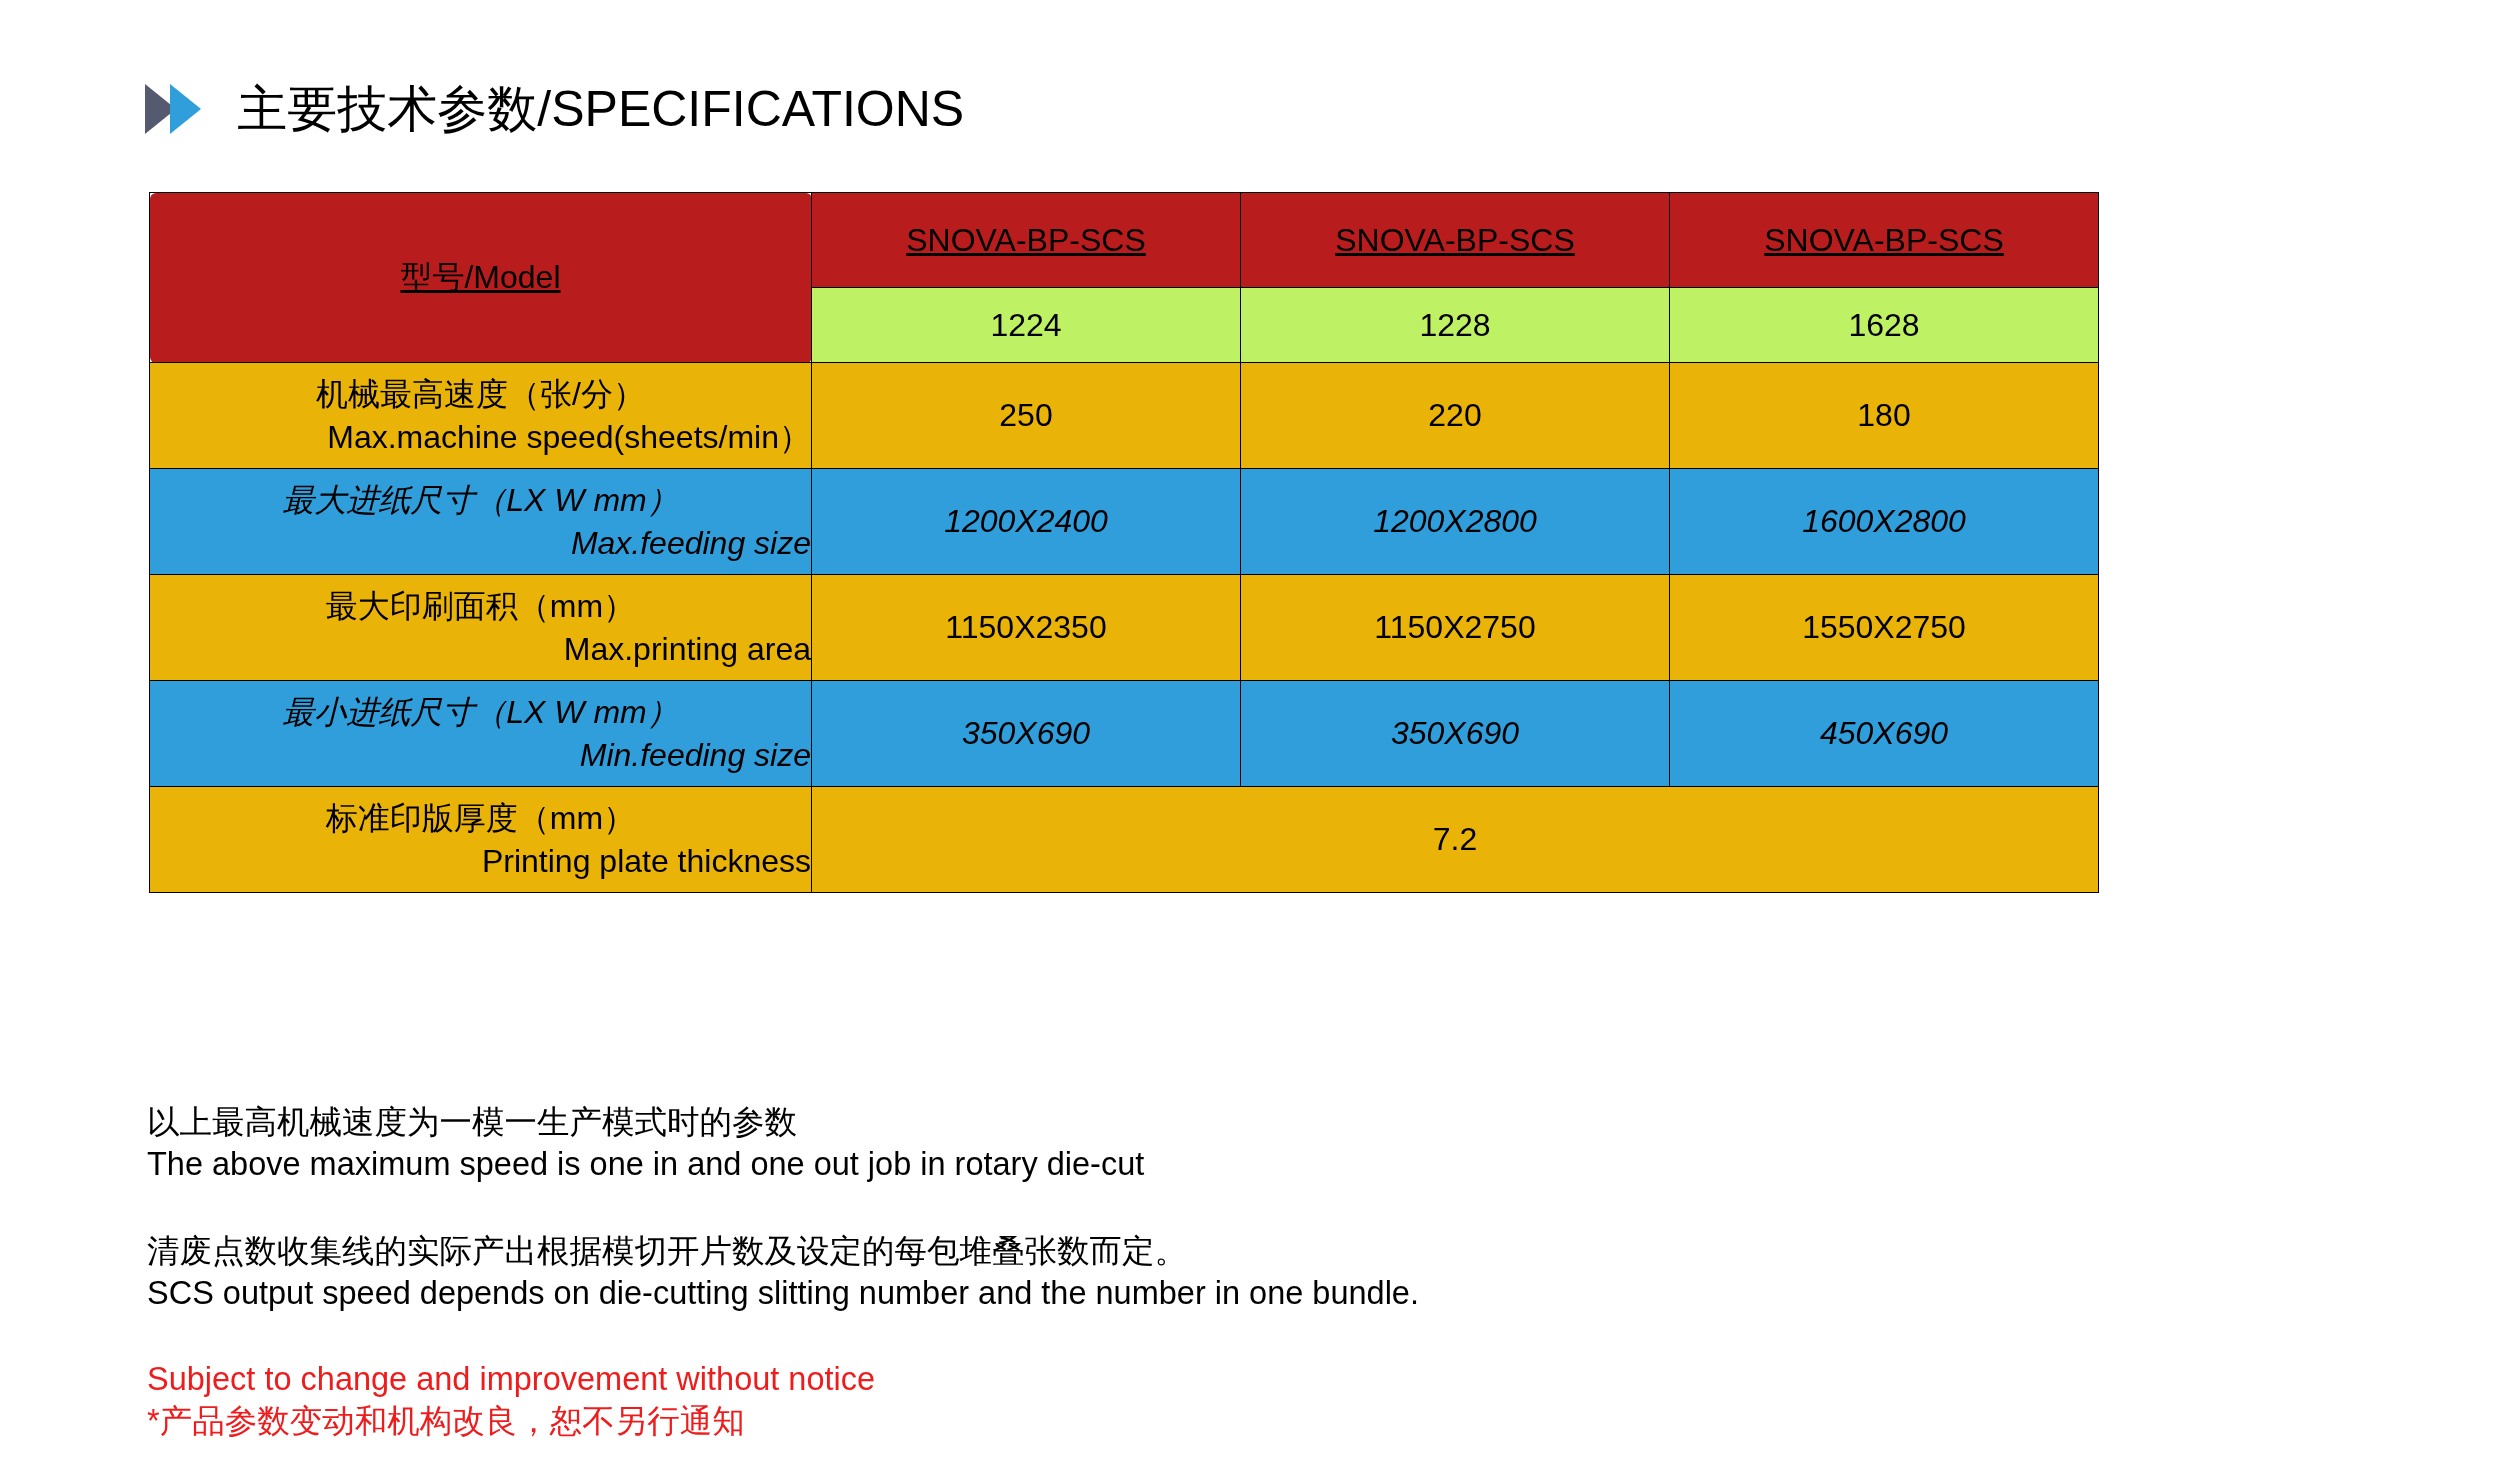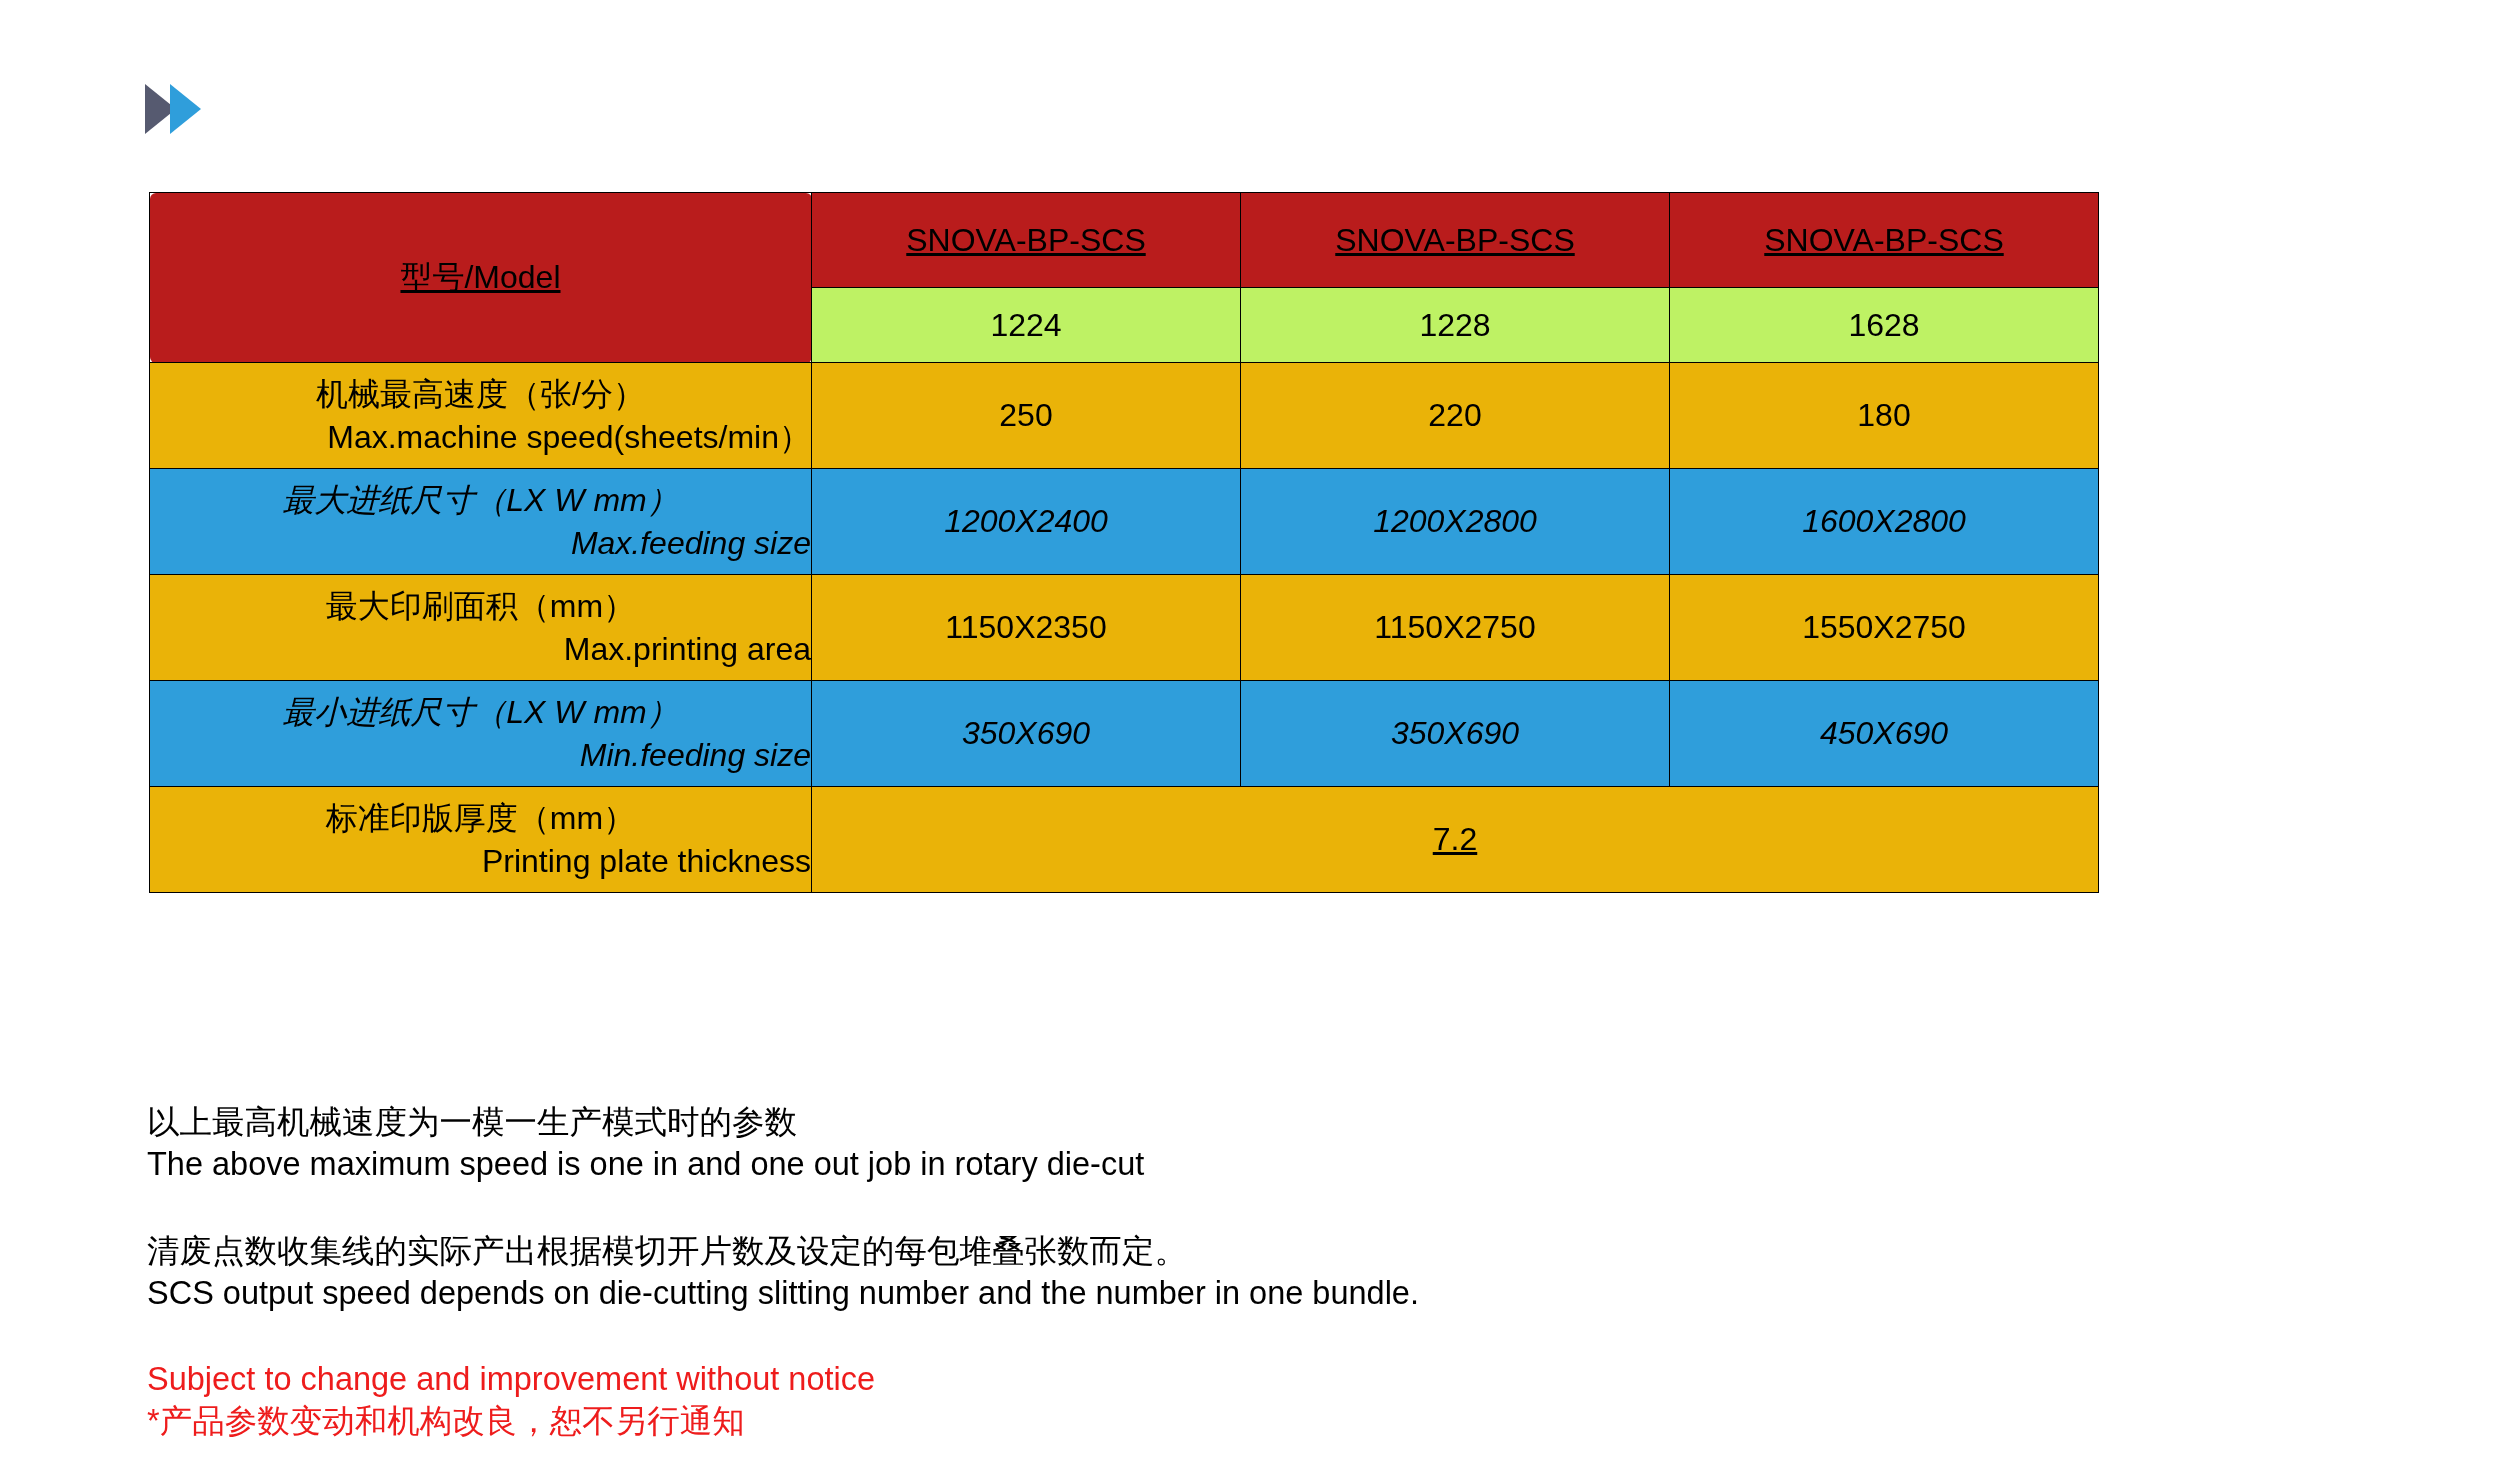--- a/index.html
+++ b/index.html
@@ -50,21 +50,21 @@
   .row-blue{background:#2f9edb;font-style:italic;}
 
   .h-model{height:167px;font-size:32.5px;border-radius:6px;}
   .h-name{height:94px;font-size:32.5px;}
   .h-num{height:74px;font-size:32.5px;}
 
   .datarow td{height:105px;}
   .label-cell{line-height:1.32;font-size:32px;padding:3.8px 9.6px;}
   .label-cell .cn{display:block;}
   .label-cell .en{display:block;text-align:right;}
-  .merged-cell{text-align:center;text-decoration:underline;}
+  .merged-cell{text-align:center;}
 
   
   .notes{position:absolute;left:147px;top:1101px;width:2102px;}
   .note-block{margin-bottom:42px;}
   .note-line{
     font-size:32.5px;color:#000000;line-height:1.30;
     white-space:nowrap;
   }
   .note-red .note-line{color:#ee1c1c;}
   .note-block.spaced{margin-bottom:44px;}
@@ -72,20 +72,21 @@
 </head>
 <body>
 
 <div class="page">
 
   <div class="title-row">
     <span class="arrows">
       <span class="tri tri-dark"></span>
       <span class="tri tri-blue"></span>
     </span>
+    <span class="title-text">主要技术参数/SPECIFICATIONS</span>
   </div>
 
   <table class="tbl">
     <colgroup>
       <col class="col-model">
         <col class="col-v">
         <col class="col-v">
         <col class="col-v">
     </colgroup>
     <tbody>

